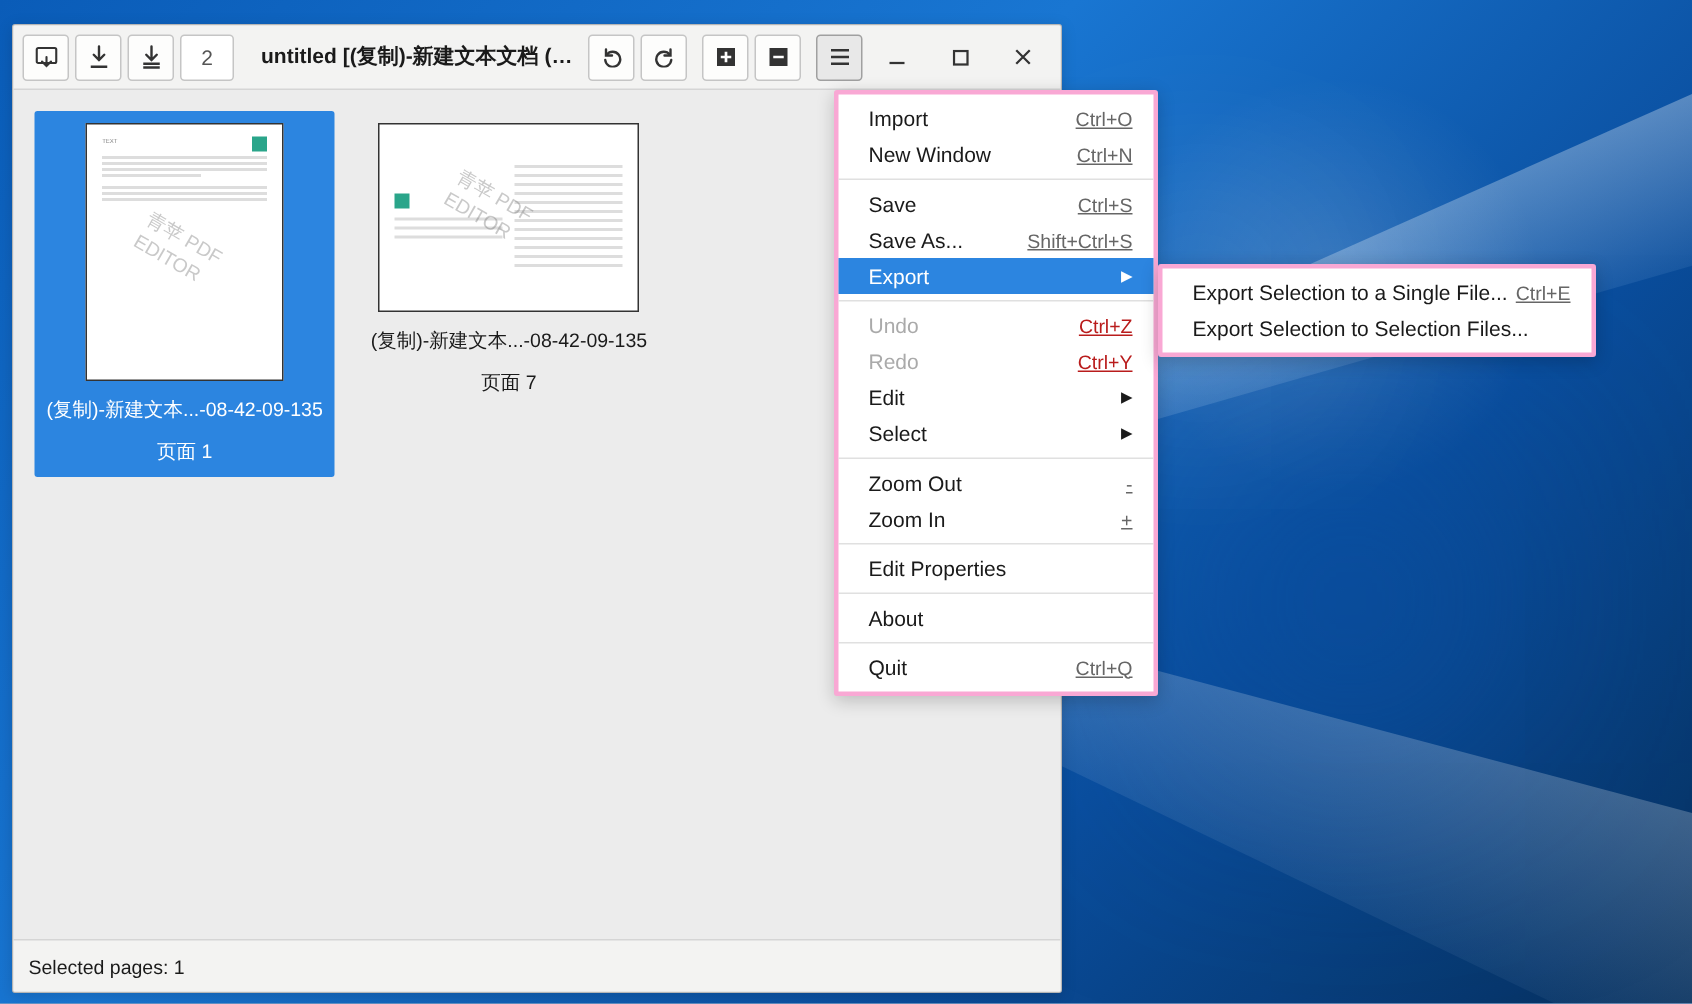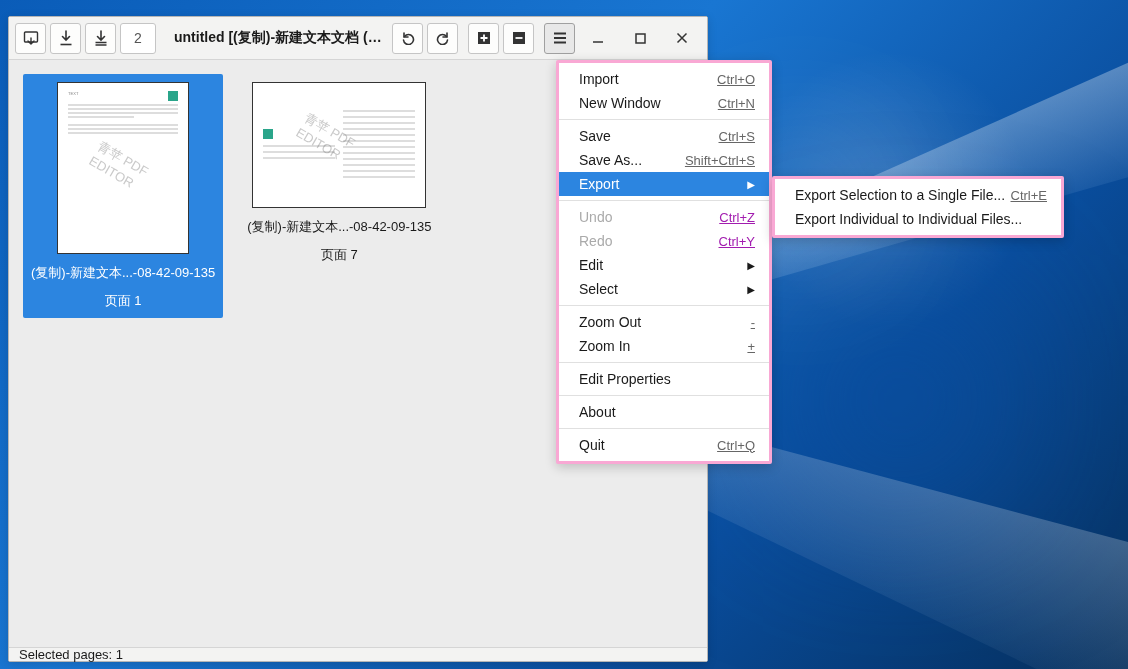--- a/index.html
+++ b/index.html
@@ -31,31 +31,31 @@
 .thumb1 .hdr { display: flex; justify-content: space-between; font-size: 4px; color: #888; margin-bottom: 3px; }
 .hdr .sq { width: 10px; height: 10px; background: #2aa58a; }
 .thumb1 .tl, .thumb2 .tl { height: 2px; background: #ddd; margin-bottom: 2px; }
 .thumb1 .tl.half { width: 60%; }
 .watermark { position: absolute; top: 50%; left: 50%; transform: translate(-50%,-50%) rotate(30deg); font-size: 13px; color: rgba(100,100,100,0.35); font-weight: 500; }
 .thumb2 .cols { display: flex; height: 100%; gap: 8px; }
 .thumb2 .col { flex: 1; display: flex; flex-direction: column; justify-content: center; gap: 2px; }
 .thumb2 .col:first-child .sq2 { width: 10px; height: 10px; background: #2aa58a; margin-bottom: 4px; }
 .page-label { margin-top: 10px; font-size: 13px; text-align: center; color: #1a1a1a; line-height: 1.4; white-space: nowrap; }
 .page-tile.selected .page-label { color: #fff; }
-.statusbar { height: 14px; background: #f3f3f2; border-top: 1px solid #d5d5d5; display: flex; align-items: center; padding: 0 10px; font-size: 13px; color: #1a1a1a; }
+.statusbar { height: 35px; background: #f3f3f2; border-top: 1px solid #d5d5d5; display: flex; align-items: center; padding: 0 10px; font-size: 13px; color: #1a1a1a; }
 .menu { position: absolute; background: #fff; border: 3px solid #f9a8d4; border-radius: 2px; box-shadow: 0 3px 12px rgba(0,0,0,0.2); padding: 4px 0; font-size: 14px; color: #1a1a1a; }
 .menu.main { left: 556px; top: 60px; width: 216px; }
 .menu.sub { left: 772px; top: 176px; width: 292px; }
 .menu-item { height: 24px; padding: 0 14px 0 20px; display: flex; align-items: center; justify-content: space-between; cursor: pointer; position: relative; }
 .menu-item.hi { background: #2c85e0; color: #fff; }
 .menu-item.disabled { color: #aaa; cursor: default; }
 .menu-item .arrow { font-size: 10px; }
 .menu-sep { height: 1px; background: #e0e0e0; margin: 4px 0; }
 .shortcut { font-size: 13px; color: #666; text-decoration: underline; }
-.menu-item.disabled .shortcut { color: #a21caf; margin-left: 32px; }
+.menu-item.disabled .shortcut { color: #b91c1c; margin-left: 32px; }
 svg { display: block; }
 </style>
 </head>
 <body>
 
 <div class="wallpaper"></div>
 <div class="beams"></div>
 
 <div class="app-window">
   <div class="toolbar">
@@ -251,16 +251,16 @@
       <span class="shortcut">Ctrl+Q</span>
     </div>
 </div>
 
 <div class="menu sub">
   <div class="menu-item">
       <span>Export Selection to a Single File...</span>
       <span class="shortcut">Ctrl+E</span>
     </div>
   <div class="menu-item">
-      <span>Export Individual to Individual Files...</span>
+      <span>Export Selection to Selection Files...</span>
       <span></span>
     </div>
 </div>
 
 </body></html>

